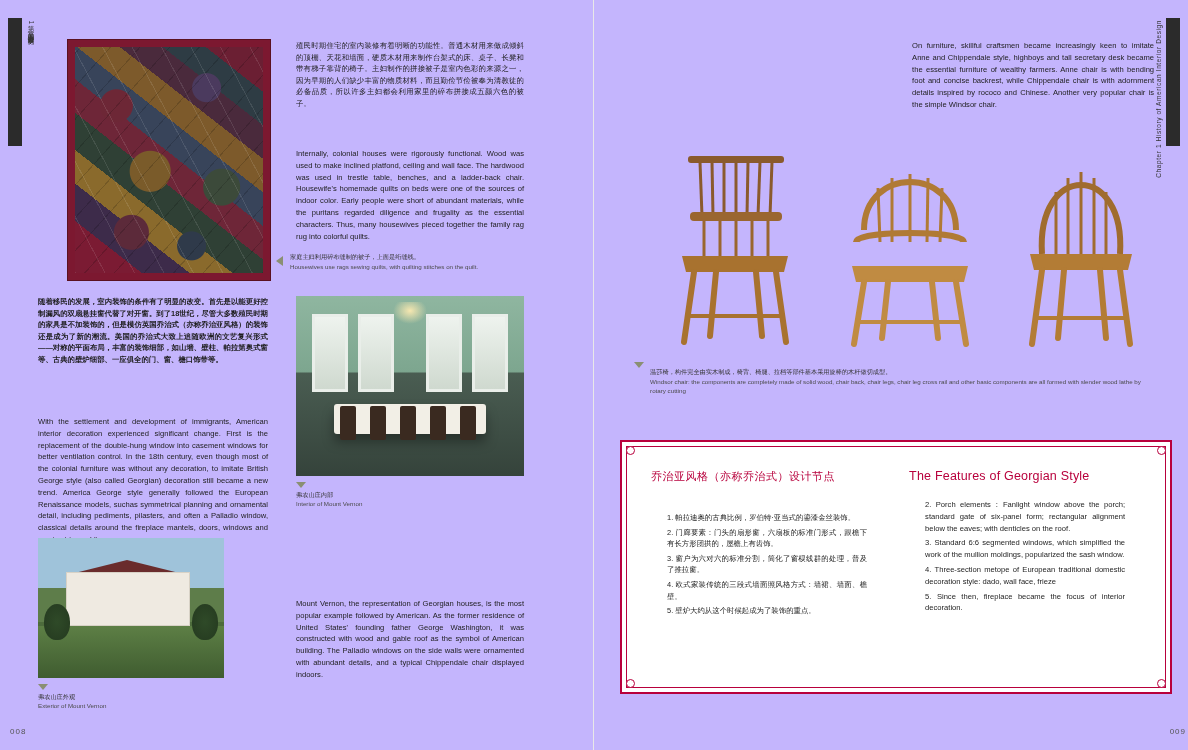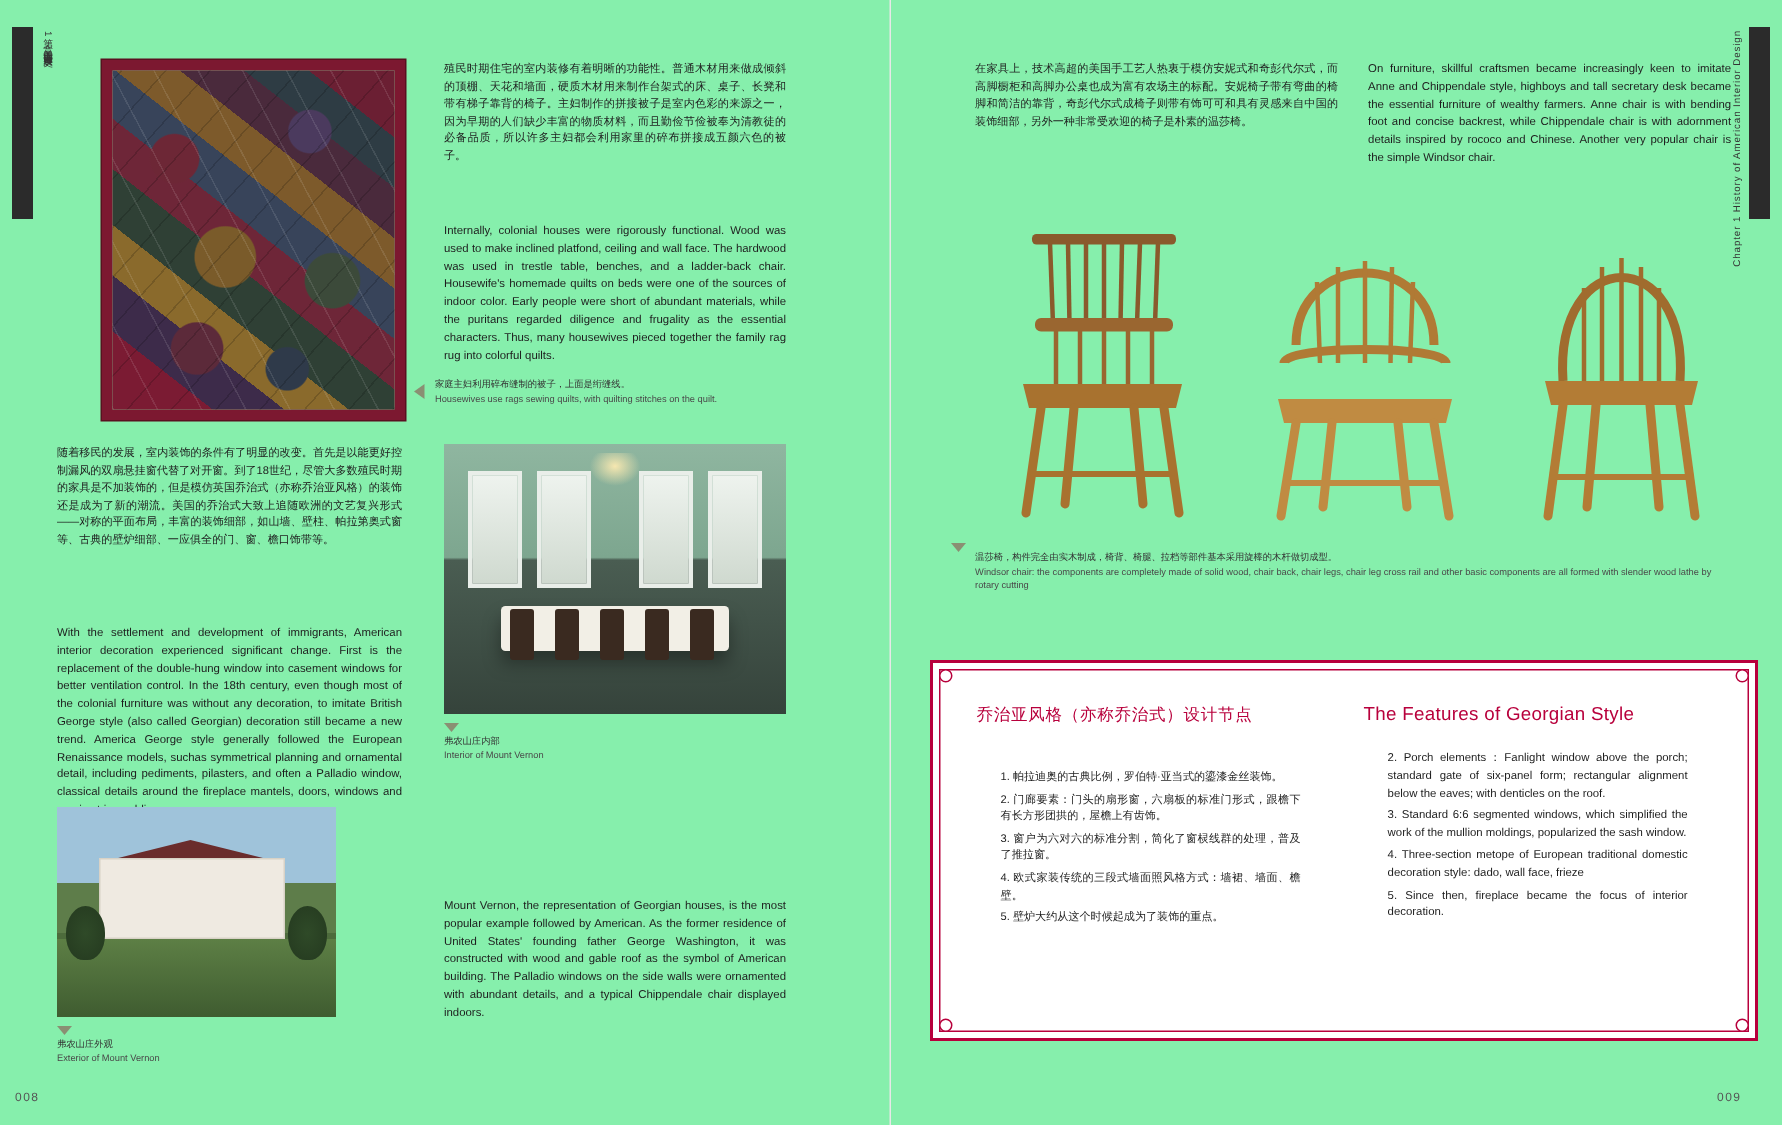--- a/index.html
+++ b/index.html
@@ -17,21 +17,21 @@
   }
   .spread {
     position: absolute;
     inset: 0;
     display: flex;
   }
   .page {
     position: relative;
     width: 702px;
     height: 750px;
-    background: #86efac;
+    background: #c4b5fd;
     box-sizing: border-box;
   }
   .page.left { border-right: 1px solid #e8e8e8; }
 
   
   .spine-tab {
     position: absolute;
     top: 18px;
     width: 14px;
     height: 128px;
@@ -53,21 +53,21 @@
 
   
   .folio {
     position: absolute;
     bottom: 14px;
     font-size: 8px;
     color: #555;
     letter-spacing: 1px;
   }
   .folio.left-folio { left: 10px; }
-  .folio.right-folio { right: 27px; }
+  .folio.right-folio { right: 2px; }
 
   
   .cn {
     font-size: 7.4px;
     line-height: 11.6px;
     text-align: justify;
     color: #1d1d1d;
   }
   .en {
     font-size: 7.6px;
@@ -238,21 +238,21 @@
 
     <div class="abs cn" style="left:296px; top:40px; width:228px;">殖民时期住宅的室内装修有着明晰的功能性。普通木材用来做成倾斜的顶棚、天花和墙面，硬质木材用来制作台架式的床、桌子、长凳和带有梯子靠背的椅子。主妇制作的拼接被子是室内色彩的来源之一，因为早期的人们缺少丰富的物质材料，而且勤俭节俭被奉为清教徒的必备品质，所以许多主妇都会利用家里的碎布拼接成五颜六色的被子。</div>
     <div class="abs en" style="left:296px; top:148px; width:228px;">Internally, colonial houses were rigorously functional. Wood was used to make inclined platfond, ceiling and wall face. The hardwood was used in trestle table, benches, and a ladder-back chair. Housewife's homemade quilts on beds were one of the sources of indoor color. Early people were short of abundant materials, while the puritans regarded diligence and frugality as the essential characters. Thus, many housewives pieced together the family rag rug into colorful quilts.</div>
 
     <div class="abs" style="left:276px; top:256px;">
       <div class="tri-left"></div>
     </div>
     <div class="abs cap-cn" style="left:290px; top:253px; width:238px;">家庭主妇利用碎布缝制的被子，上面是绗缝线。</div>
     <div class="abs cap-en" style="left:290px; top:263px; width:238px;">Housewives use rags sewing quilts, with quilting stitches on the quilt.</div>
 
-    <div class="abs cn" style="left:38px; top:296px; width:230px;">随着移民的发展，室内装饰的条件有了明显的改变。首先是以能更好控制漏风的双扇悬挂窗代替了对开窗。到了18世纪，尽管大多数殖民时期的家具是不加装饰的，但是模仿英国乔治式（亦称乔治亚风格）的装饰还是成为了新的潮流。美国的乔治式大致上追随欧洲的文艺复兴形式——对称的平面布局，丰富的装饰细部，如山墙、壁柱、帕拉第奥式窗等、古典的壁炉细部、一应俱全的门、窗、檐口饰带等。</div>
+    <div class="abs cn" style="left:38px; top:296px; width:230px;font-weight:bold;">随着移民的发展，室内装饰的条件有了明显的改变。首先是以能更好控制漏风的双扇悬挂窗代替了对开窗。到了18世纪，尽管大多数殖民时期的家具是不加装饰的，但是模仿英国乔治式（亦称乔治亚风格）的装饰还是成为了新的潮流。美国的乔治式大致上追随欧洲的文艺复兴形式——对称的平面布局，丰富的装饰细部，如山墙、壁柱、帕拉第奥式窗等、古典的壁炉细部、一应俱全的门、窗、檐口饰带等。</div>
     <div class="abs en" style="left:38px; top:416px; width:230px;">With the settlement and development of immigrants, American interior decoration experienced significant change. First is the replacement of the double-hung window into casement windows for better ventilation control. In the 18th century, even though most of the colonial furniture was without any decoration, to imitate British George style (also called Georgian) decoration still became a new trend. America George style generally followed the European Renaissance models, suchas symmetrical planning and ornamental detail, including pediments, pilasters, and often a Palladio window, classical details around the fireplace mantels, doors, windows and cornice trim moldings.</div>
 
     <div class="room">
       <div class="chandelier"></div>
       <div class="win w1"></div>
         <div class="win w2"></div>
       <div class="win w3"></div>
         <div class="win w4"></div>
       <div class="table"></div>
       <div class="chair" style="left:44px;"></div>
@@ -283,21 +283,20 @@
     <div class="abs cap-en" style="left:38px; top:702px; width:210px;">Exterior of Mount Vernon</div>
 
     <div class="folio left-folio">008</div>
   </div>
 
   <div class="page right">
 
     <div class="spine-tab right-tab"></div>
     <div class="vlabel en-right">Chapter 1  History of American Interior Design</div>
 
-    <div class="abs cn" style="left:56px; top:40px; width:242px;">在家具上，技术高超的美国手工艺人热衷于模仿安妮式和奇彭代尔式，而高脚橱柜和高脚办公桌也成为富有农场主的标配。安妮椅子带有弯曲的椅脚和简洁的靠背，奇彭代尔式成椅子则带有饰可可和具有灵感来自中国的装饰细部，另外一种非常受欢迎的椅子是朴素的温莎椅。</div>
     <div class="abs en" style="left:318px; top:40px; width:242px;">On furniture, skillful craftsmen became increasingly keen to imitate Anne and Chippendale style, highboys and tall secretary desk became the essential furniture of wealthy farmers. Anne chair is with bending foot and concise backrest, while Chippendale chair is with adornment details inspired by rococo and Chinese. Another very popular chair is the simple Windsor chair.</div>
 
     <div class="abs" style="left:56px; top:138px; width:504px; height:222px;">
 
       <svg class="chair-photo" style="left:10px;" width="150" height="220" viewBox="0 0 150 220">
         <rect x="28" y="18" width="96" height="7" rx="3" fill="#8a5a2c"></rect>
         <g stroke="#8a5a2c" stroke-width="3">
           <line x1="40" y1="24" x2="42" y2="78"></line>
             <line x1="52" y1="24" x2="53" y2="78"></line>
           <line x1="64" y1="24" x2="64" y2="78"></line>

